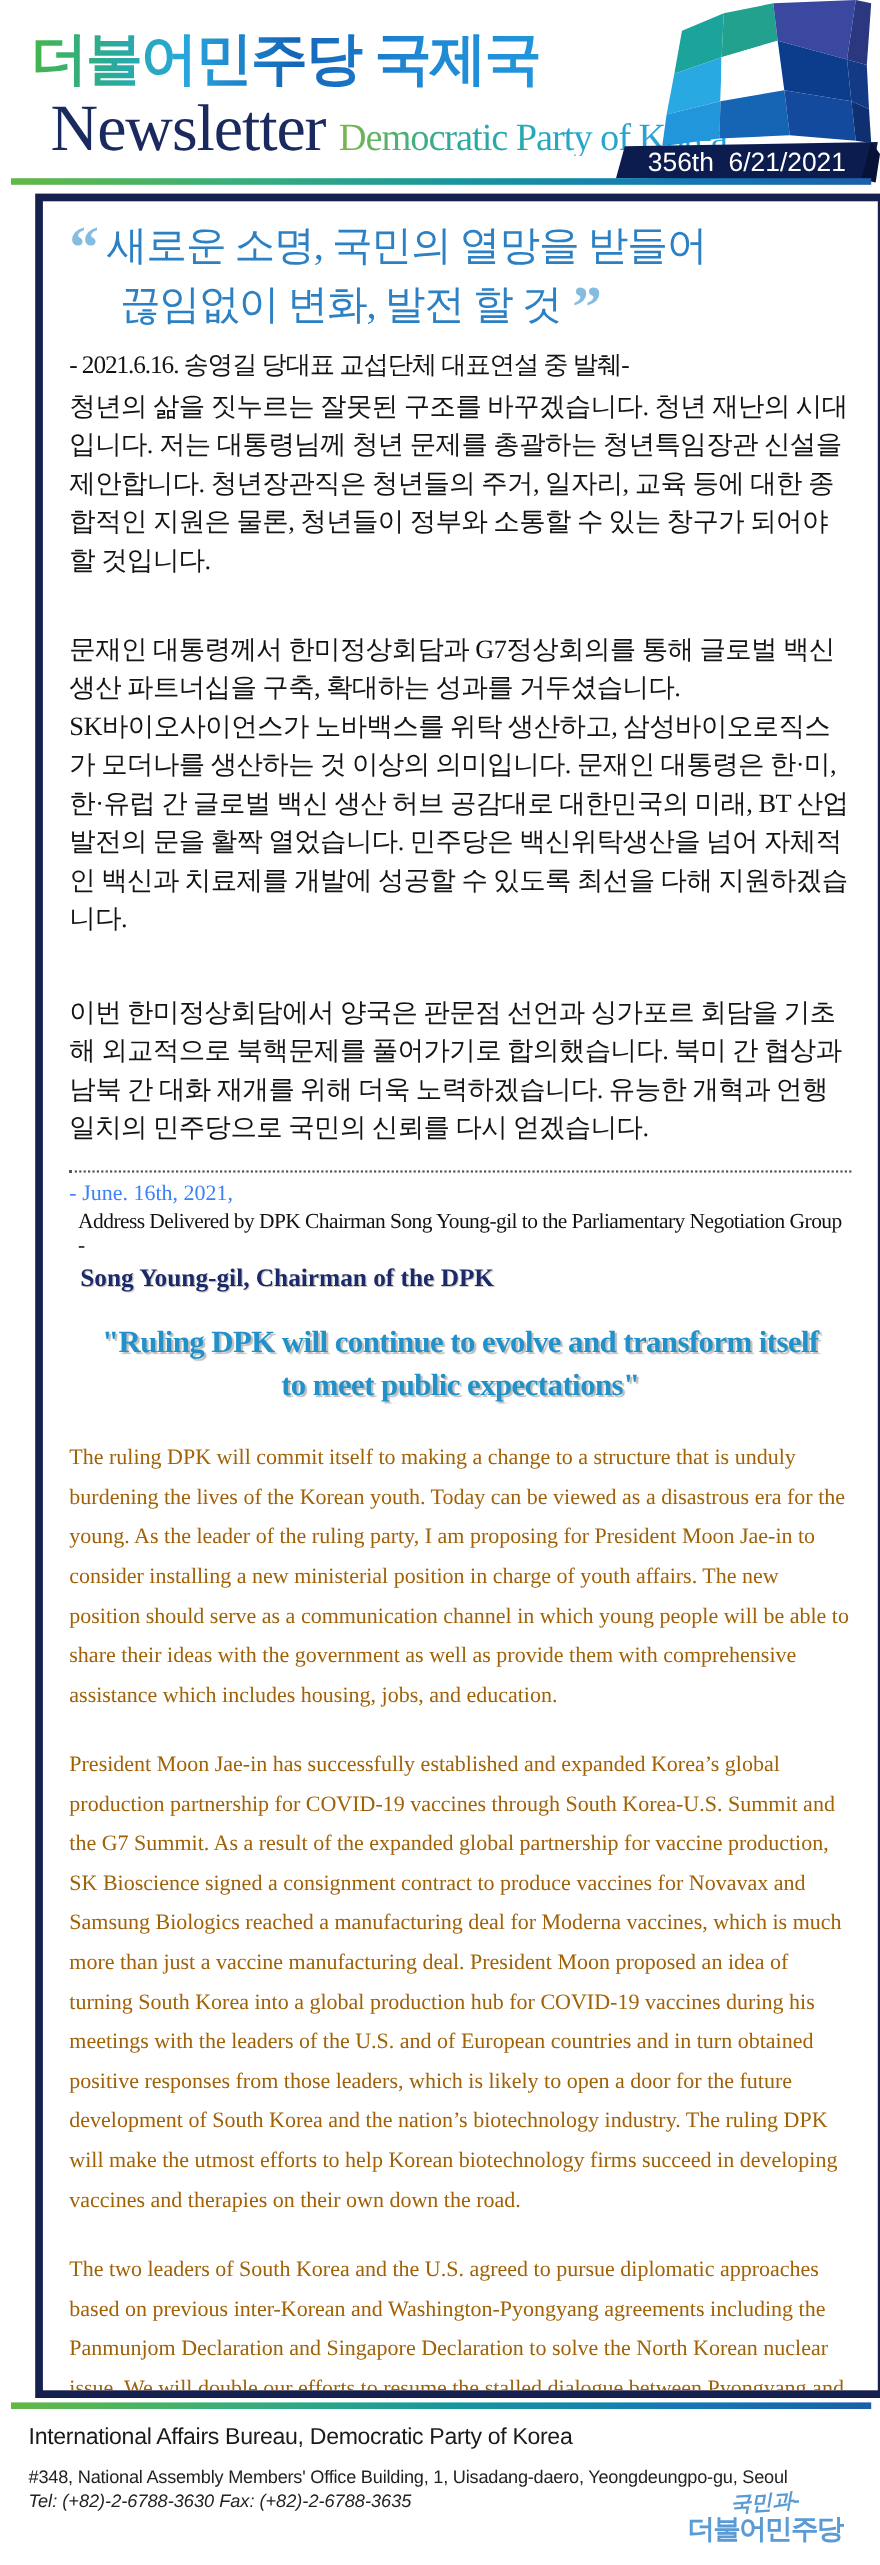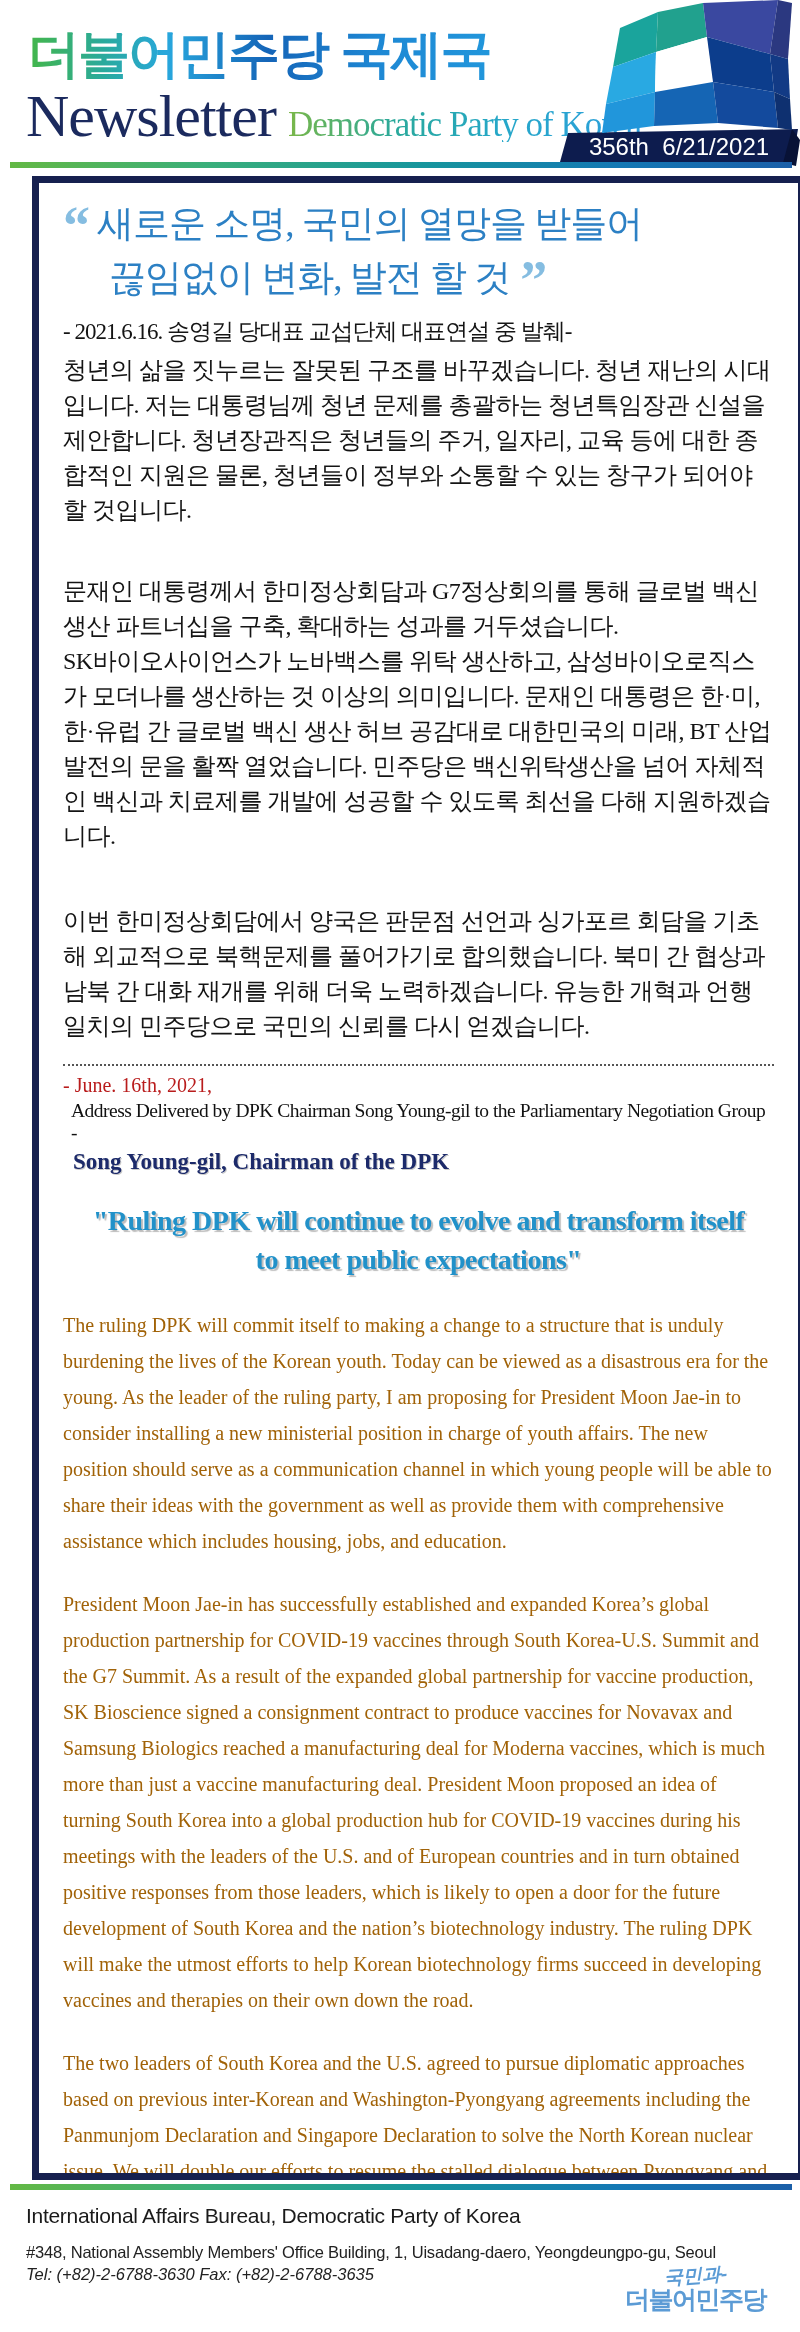--- a/index.html
+++ b/index.html
@@ -12,21 +12,21 @@
   
   .header { position:relative; height:176px; }
   .title-ko {
     position:absolute; left:28px; top:28px;
     font-family:"Liberation Sans","DejaVu Sans",sans-serif;
     font-size:52px; font-weight:800; letter-spacing:-2px; line-height:1;
     background:linear-gradient(90deg,#44b649 0%,#2aaa9b 16%,#28a7dd 30%,#1565b8 52%,#1e88d4 76%,#2196db 100%);
     -webkit-background-clip:text; background-clip:text; color:transparent;
   }
   .newsletter-row { position:absolute; left:26px; top:86px; display:flex; align-items:baseline; white-space:nowrap; }
-  .newsletter { font-size:60px; line-height:1; color:#1b2a5e; letter-spacing:-1px; }
+  .newsletter { font-size:60px; line-height:1; color:#1b2a5e; letter-spacing:-1px;margin-left:20px; }
   .subtitle {
     font-size:35px; line-height:1; margin-left:12px; letter-spacing:-1px;
     background:linear-gradient(90deg,#7ab748 0%,#2aa99b 30%,#25a7c8 60%,#2d9fdd 100%);
     -webkit-background-clip:text; background-clip:text; color:transparent;
   }
   .flag-wrap { position:absolute; right:0; top:0; width:245px; height:168px; }
   .grad-bar {
     position:absolute; left:10px; top:162px; width:782px; height:6px;
     background:linear-gradient(90deg,#63b845 0%,#3aaf7a 25%,#17969c 52%,#1478b4 78%,#1b5fa8 100%);
   }
@@ -47,21 +47,21 @@
   .qmark.open { margin-right:8px; }
   .qmark.close { margin-left:10px; }
   .attribution { font-size:23px; font-weight:400; color:#141414; margin-top:12px; letter-spacing:-1px; }
 
   .kr-para { font-size:24px; line-height:35px; color:#141414; letter-spacing:-0.5px; margin:0; white-space:pre-line; }
   .kr-para.p1 { margin-top:6px; }
   .kr-para.p2 { margin-top:46px; }
   .kr-para.p3 { margin-top:50px; }
 
   .dotted-sep { border:none; border-top:2px dotted #555; margin:20px 0 0 0; }
-  .meta-date { font-size:20px; color:#b91c1c; margin-top:8px; }
+  .meta-date { font-size:20px; color:#3b82f6; margin-top:8px; }
   .meta-address { font-size:19.5px; color:#111; margin-top:3px; margin-left:8px; letter-spacing:-0.5px; }
   .speaker { font-size:23px; font-weight:bold; color:#1c2a6a; margin-top:5px; margin-left:10px; text-shadow:1px 1px 0 #c9c9c9; }
 
   .headline { margin-top:26px; text-align:center; font-size:28px; font-weight:bold; color:#2191c9;
               line-height:1.4; text-shadow:2px 2px 1px #bdbdbd; letter-spacing:-0.5px; }
 
   .en-para { font-size:20px; line-height:36px; color:#a16207; margin:27px 0 0 0; }
 
   
   .footer { position:relative; padding:14px 26px 0 26px; font-family:"Liberation Sans","DejaVu Sans",sans-serif; }

